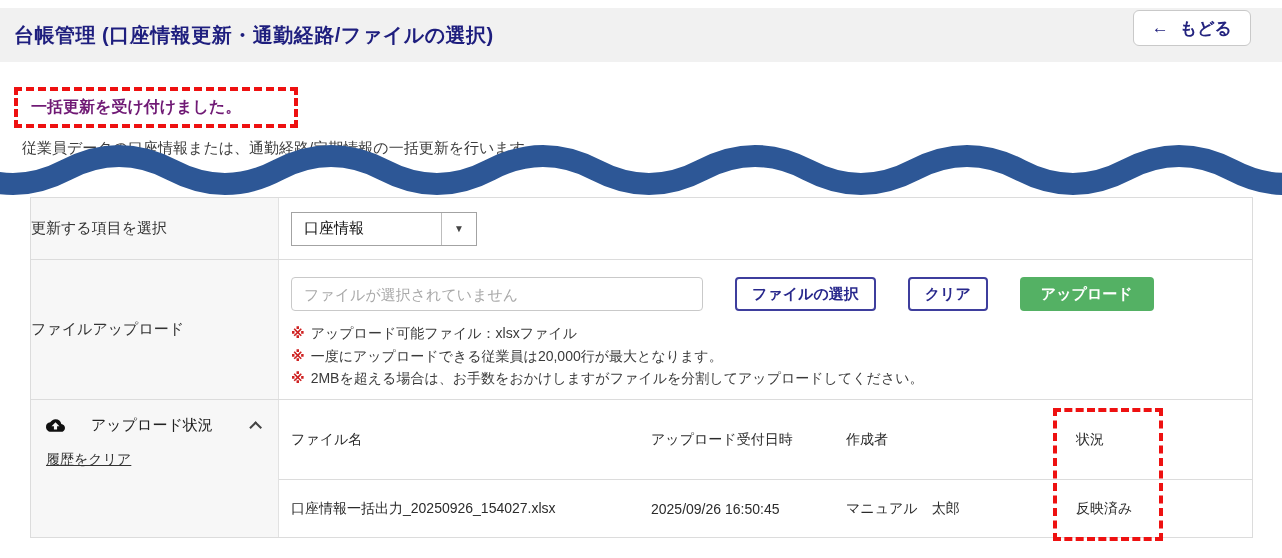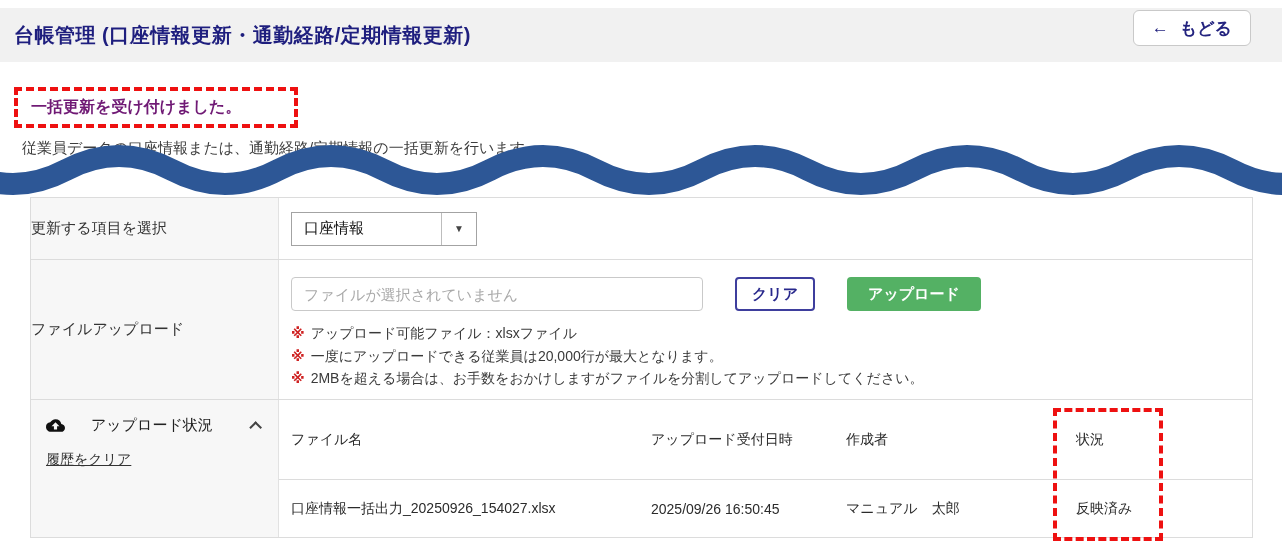--- a/index.html
+++ b/index.html
@@ -76,21 +76,21 @@
   
   .status-annotation { position:absolute; left:1053px; top:408px; width:110px; height:133px;
     border:4px dashed #ee1111; z-index:10; pointer-events:none; }
 </style>
 </head>
 <body>
 
 <div class="page">
 
   <div class="topbar">
-    <div class="page-title">台帳管理 (口座情報更新・通勤経路/定期情報更新)</div>
+    <div class="page-title">台帳管理 (口座情報更新・通勤経路/ファイルの選択)</div>
   </div>
   <button class="back-btn">
     <span>←</span>
     <span>もどる</span>
   </button>
 
   <div class="msg-annotation">
     <span class="msg-text">一括更新を受け付けました。</span>
   </div>
 
@@ -115,20 +115,21 @@
     </div>
 
     <div class="frow frow2">
       <div class="label-cell v-center">
         <span class="label-text">ファイルアップロード</span>
       </div>
       <div class="content-cell">
         <div class="upload-area">
           <div class="upload-line">
             <input class="file-input" type="text" readonly="" placeholder="ファイルが選択されていません" style="">
+            <button class="btn-outline">ファイルの選択</button>
             <button class="btn-outline">クリア</button>
             <button class="btn-green">アップロード</button>
           </div>
           <ul class="notes">
             <li>
               <span class="note-marker">※</span>
               <span>アップロード可能ファイル：xlsxファイル</span>
             </li>
             <li>
               <span class="note-marker">※</span>

